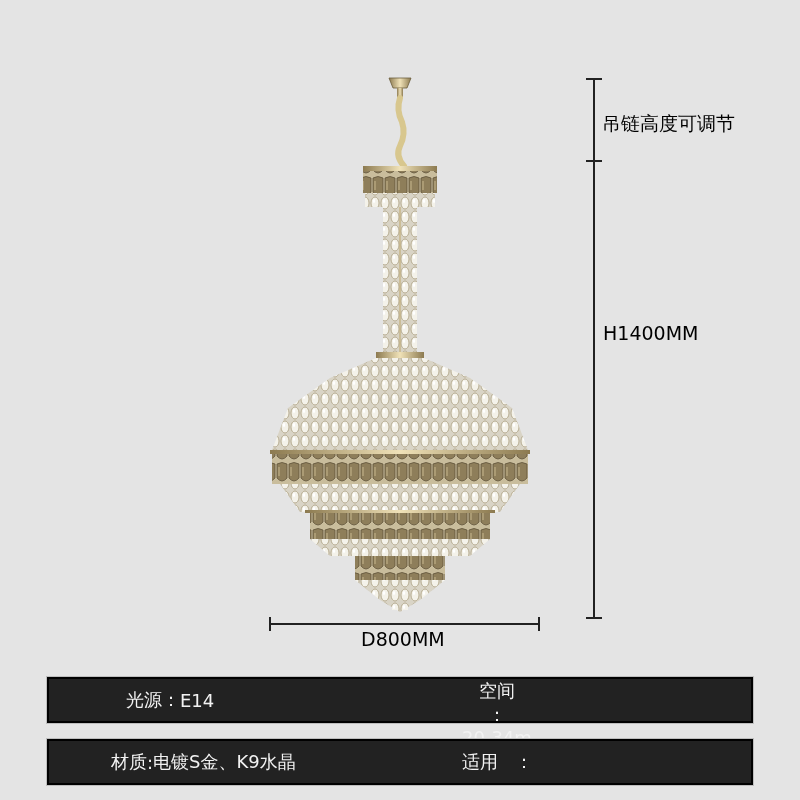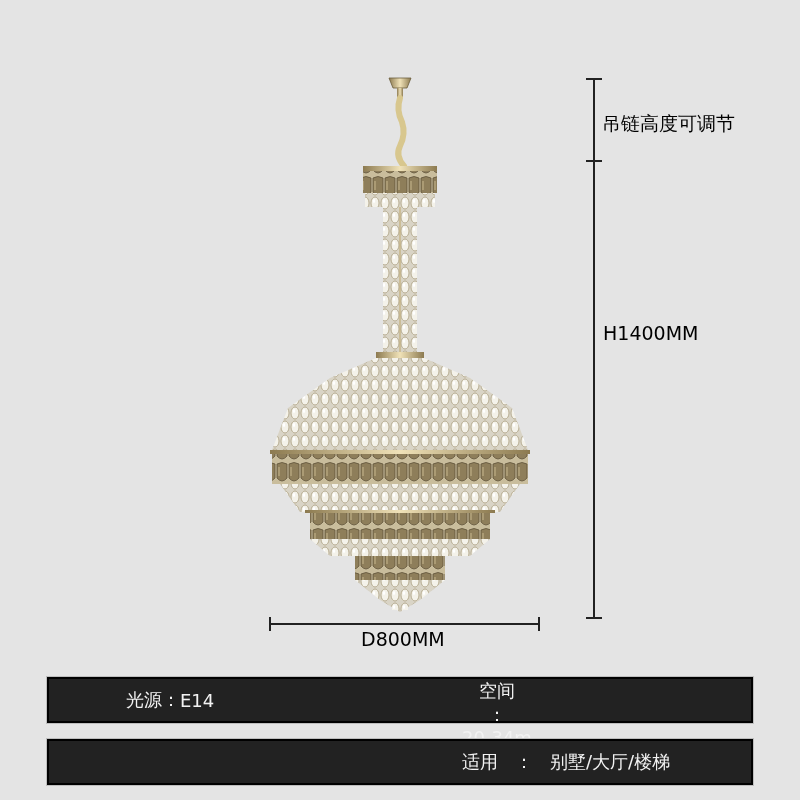--- a/index.html
+++ b/index.html
@@ -90,18 +90,22 @@
   </div>
   <div class="spec-cell" style="left:413px;flex-direction:column;">
     <span>空间</span>
       <span>：</span>
       <span>20-34m</span>
       <sup>2</sup>
   </div>
 </div>
 
 <div class="spec-bar" style="top:739px;">
+  <div class="spec-cell" style="left:62px;">
+    <span>材质</span>
+      <span>: </span>
+      <span>电镀S金、K9水晶</span>
+  </div>
   <div class="spec-cell" style="left:413px;gap:17px;">
     <span>适用</span>
       <span>：</span>
-      <span>别墅/大厅/楼梯</span>
   </div>
 </div>
 
 </body></html>

